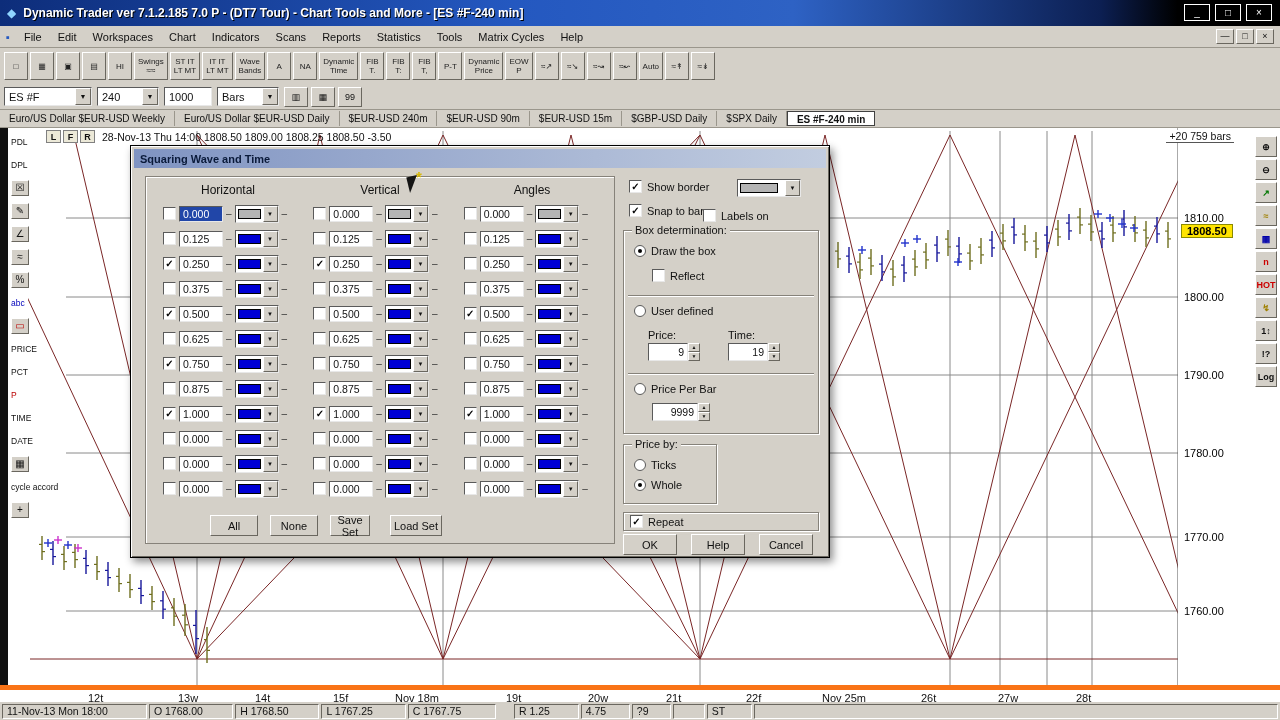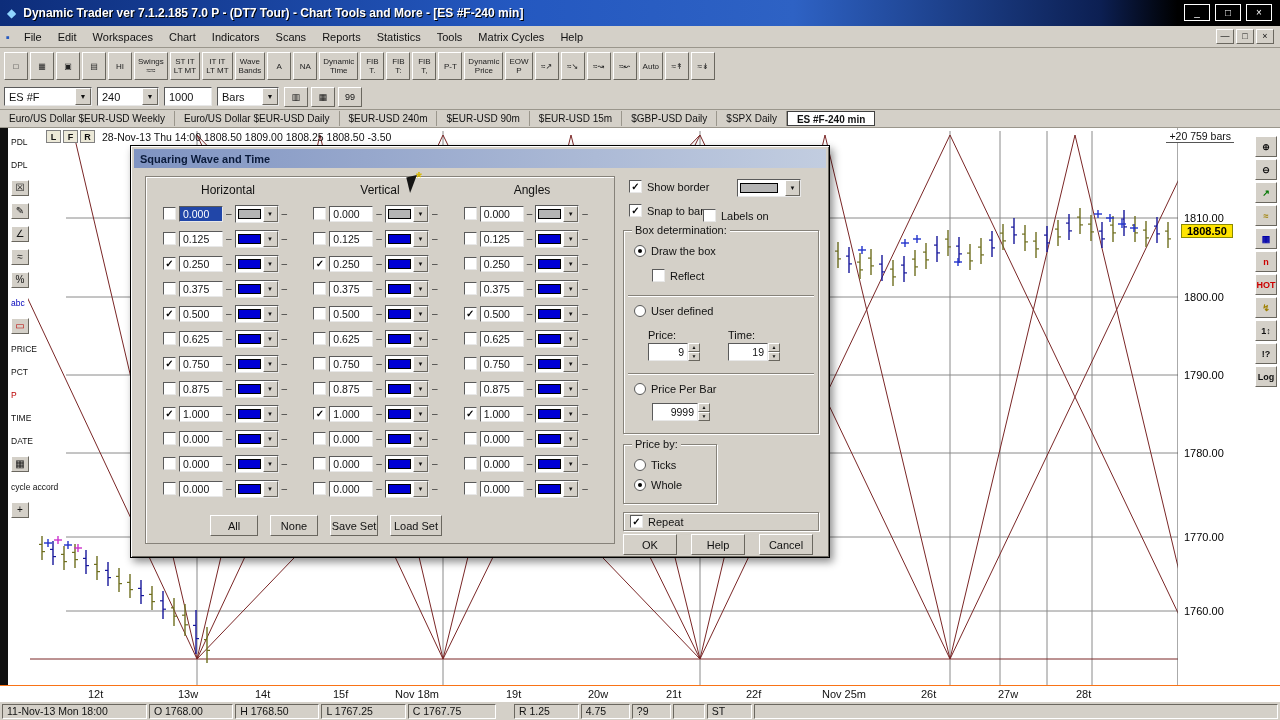--- a/index.html
+++ b/index.html
@@ -51,21 +51,21 @@
   .lticon{width:18px;height:16px;display:flex;align-items:center;justify-content:center;font-size:10px}
   .infobar{position:absolute;left:46px;top:1px;height:15px;display:flex;font-size:10.5px;gap:7px;align-items:center;white-space:nowrap}
   .flagbtn{width:15px;height:13px;border:1px solid #808080;background:#ece9d8;text-align:center;line-height:12px;font-size:9px;font-weight:bold}
   .barsinfo{position:absolute;right:46px;top:2px;font-size:10.5px;border-bottom:1px solid #555;background:#fff;padding:0 3px}
   .plabel{position:absolute;left:1184px;font-size:11px;color:#000;white-space:nowrap}
   .plabel.hl{background:#ffe400;border:1px solid #8a8a00;padding:0 5px;left:1181px;font-weight:bold}
   .rtools{position:absolute;right:1px;top:6px;width:26px}
   .rtool{width:22px;height:21px;margin:2px auto;display:flex;align-items:center;justify-content:center;font-size:9px;font-weight:bold}
 
   
-  .timeaxis{position:absolute;left:0;top:685px;width:1280px;height:28px;background:#fff;border-top:1px solid #f97316;font-size:11px}
+  .timeaxis{position:absolute;left:0;top:685px;width:1280px;height:28px;background:#fff;border-top:5px solid #f97316;font-size:11px}
   .tlabel{position:absolute;top:2px;white-space:nowrap}
   .statusbar{position:absolute;left:0;top:702px;width:1280px;height:18px;background:#d4d0c8;display:flex;gap:2px;
     padding:1px 2px;font-size:10.5px;align-items:center}
   .scellst{height:15px;line-height:13px;padding:0 4px;white-space:nowrap;overflow:hidden}
 
   
   .dialog{position:absolute;left:130px;top:145px;width:700px;height:413px;background:#d4d0c8;z-index:50;
     border:1px solid #000;box-shadow:inset 1px 1px 0 #fff,inset -1px -1px 0 #6a675f,3px 4px 8px rgba(0,0,0,.45)}
   .dtitle{position:absolute;left:3px;top:3px;right:3px;height:19px;display:flex;align-items:center;padding-left:6px;
     font-weight:bold;font-size:11px;color:#0a1a3a;background:linear-gradient(90deg,#8094c2,#c2cde0)}
@@ -932,21 +932,21 @@
               <span class="cdrop">
                 <span class="csw" style="background: rgb(0, 0, 212);"></span>
                 <span class="carr r">▼</span>
               </span>
               <span class="dash">–</span>
             </span>
           </div>
         </div>
       <button class="wbtn r" style="left:64px;top:338px;width:48px">All</button>
       <button class="wbtn r" style="left:124px;top:338px;width:48px">None</button>
-      <button class="wbtn r" style="left:184px;top:338px;width:48px">Save Set</button>
+      <button class="wbtn r" style="left:184px;top:338px;width:40px">Save Set</button>
       <button class="wbtn r" style="left:244px;top:338px;width:52px">Load Set</button>
     </div>
 
     <div class="dchk" style="left:498px;top:34px">
       <span class="cb on">✓</span>
       <span>Show border</span>
     </div>
     <span class="cdrop" style="position:absolute;left:606px;top:33px;width:64px">
       <span class="csw" style="width: 38px; background: rgb(180, 180, 180);"></span>
       <span class="carr r">▼</span>

